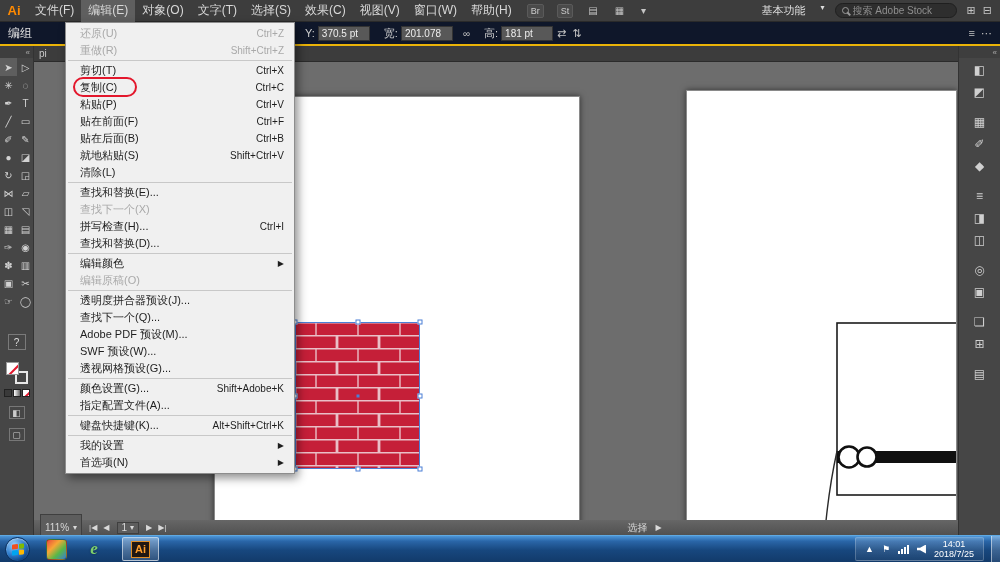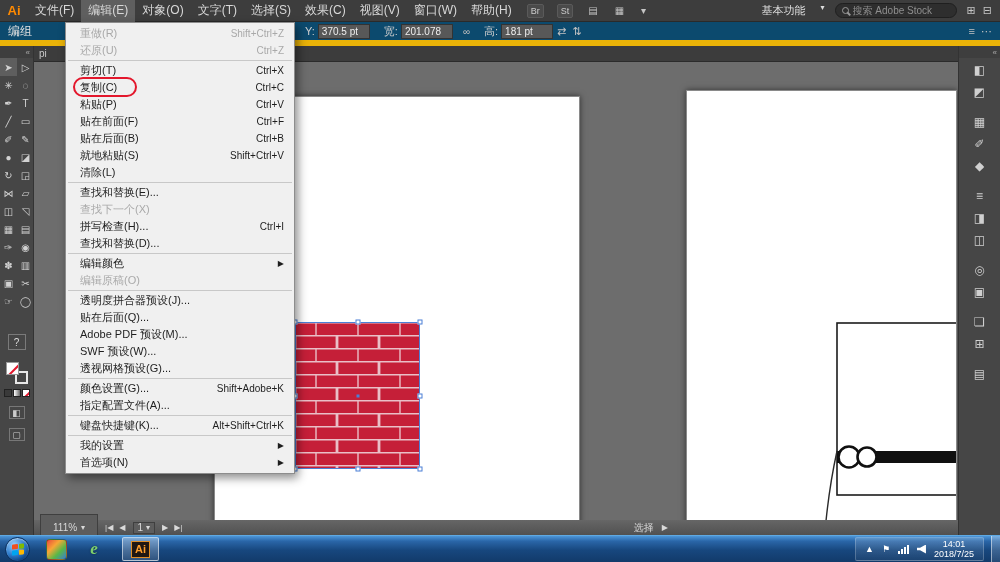--- a/index.html
+++ b/index.html
@@ -20,21 +20,21 @@
   .workspace-btn{font-size:11px;color:#ddd;display:flex;gap:15px;margin-left:27px;}
   .caret{font-size:8px;}
   .search-box{width:122px;height:15px;background:#2e2e2e;border:1px solid #1f1f1f;border-radius:8px;display:flex;align-items:center;gap:4px;padding:0 6px;}
   .mag{width:7px;height:7px;border:1.5px solid #9a9a9a;border-radius:50%;position:relative;flex:none;}
   .mag::after{content:'';position:absolute;width:4px;height:1.5px;background:#9a9a9a;transform:rotate(45deg);right:-3px;bottom:-1px;}
   .search-input{background:transparent;border:none;outline:none;color:#bbb;font-size:10px;width:92px;}
   .search-input::placeholder{color:#8f8f8f;}
   #top-right-icons{display:flex;gap:7px;color:#c5c5c5;font-size:11px;}
 
   
-  #controlbar{position:absolute;top:22px;left:0;right:0;height:24px;background:#0c4a6e;border-bottom:6px solid #eab308;display:flex;align-items:center;color:#ccc;font-size:11px;z-index:39;gap:4px;padding:0 8px;}
+  #controlbar{position:absolute;top:22px;left:0;right:0;height:24px;background:#0f172a;border-bottom:2px solid #eab308;display:flex;align-items:center;color:#ccc;font-size:11px;z-index:39;gap:4px;padding:0 8px;}
   .cb-label{font-size:12px;color:#e0e0e0;margin-right:36px;}
   .cb-icons{display:flex;gap:6px;color:#c2c2c2;font-size:11px;}
   .cb-field{display:flex;align-items:center;gap:3px;margin-left:10px;}
   .cb-field.fx{margin-left:96px;}
   .cb-l{font-size:11px;color:#cfcfcf;}
   .cb-input{width:52px;height:15px;background:#585858;border:1px solid #333;color:#eee;font-size:10px;padding:0 3px;}
   .cb-chain{font-size:10px;color:#bdbdbd;margin-left:6px;}
   .cb-spacer{flex:1;}
 
   
@@ -59,21 +59,21 @@
   
   #tabstrip{position:absolute;left:34px;top:46px;right:42px;height:16px;background:#3c3c3c;border-bottom:1px solid #2b2b2b;color:#c9c9c9;font-size:10px;line-height:15px;padding-left:5px;z-index:5;}
   #canvas{position:absolute;left:34px;top:62px;right:42px;bottom:42px;background:#6d6d6d;overflow:hidden;}
   #artboard-left{position:absolute;left:180px;top:34px;width:366px;height:480px;background:#fff;border:1px solid #8a8a8a;box-shadow:0 0 6px rgba(0,0,0,.55);}
   #artboard-right{position:absolute;left:652px;top:28px;width:271px;height:480px;background:#fff;border:1px solid #8a8a8a;box-shadow:0 0 6px rgba(0,0,0,.55);overflow:hidden;}
   #selection-group{position:absolute;left:261px;top:260px;width:125px;height:147px;}
   .sel-outline{position:absolute;inset:0;border:1px solid var(--selblue);pointer-events:none;}
   .handle{position:absolute;width:5px;height:5px;background:#fff;border:1px solid var(--selblue);transform:translate(-50%,-50%);}
   .center-pt{position:absolute;left:50%;top:50%;width:3px;height:3px;background:var(--selblue);transform:translate(-50%,-50%);}
   #statusbar{position:absolute;left:34px;right:42px;bottom:27px;height:15px;background:linear-gradient(#666,#515151);color:#d9d9d9;font-size:10px;display:flex;align-items:center;gap:4px;padding:0 6px;z-index:5;}
-  .zoom-box{display:flex;gap:4px;align-items:center;background:#5d5d5d;border:1px solid #3f3f3f;padding:0 12px;height:28px;min-width:36px;}
+  .zoom-box{display:flex;gap:4px;align-items:center;background:#5d5d5d;border:1px solid #3f3f3f;padding:0 4px;height:28px;min-width:36px;}
   .nav{display:flex;}
   .nav span{padding:0 3px;font-size:8px;}
   .ab-box{display:flex;gap:3px;border:1px solid #3f3f3f;background:#5d5d5d;height:12px;align-items:center;padding:0 4px;}
   .sb-spacer.a{flex:2.2;} .sb-spacer.b{flex:1.4;}
   .sb-status{display:flex;gap:8px;align-items:center;}
 
   
   #rightpanel{position:absolute;right:0;top:46px;width:42px;bottom:27px;background:#464646;border-left:1px solid #333;z-index:10;}
   .panel-icon{width:26px;height:20px;margin:2px auto;display:flex;align-items:center;justify-content:center;color:#d0d0d0;font-size:12px;border-radius:2px;}
 
@@ -310,26 +310,26 @@
         <div class="panel-icon">▣</div>
         <div class="panel-icon" style="margin-top: 10px;">❏</div>
         <div class="panel-icon">⊞</div>
         <div class="panel-icon" style="margin-top: 10px;">▤</div>
       </div>
   </div>
 
   <div id="editmenu">
     <div id="edit-menu-list">
         <div class="menu-row disabled">
+          <span class="menu-label">还原(U)</span>
+          <span class="menu-shortcut">Ctrl+Z</span>
+        </div>
+        <div class="menu-row disabled">
           <span class="menu-label">重做(R)</span>
           <span class="menu-shortcut">Shift+Ctrl+Z</span>
-        </div>
-        <div class="menu-row disabled">
-          <span class="menu-label">还原(U)</span>
-          <span class="menu-shortcut">Ctrl+Z</span>
         </div>
         <div class="menu-sep"></div>
         <div class="menu-row">
           <span class="menu-label">剪切(T)</span>
           <span class="menu-shortcut">Ctrl+X</span>
         </div>
         <div class="menu-row">
           <span class="menu-label">复制(C)</span>
           <span class="menu-shortcut">Ctrl+C</span>
           <span class="annot-ring"></span>
@@ -379,21 +379,21 @@
         <div class="menu-row disabled">
           <span class="menu-label">编辑原稿(O)</span>
           <span class="menu-shortcut"></span>
         </div>
         <div class="menu-sep"></div>
         <div class="menu-row">
           <span class="menu-label">透明度拼合器预设(J)...</span>
           <span class="menu-shortcut"></span>
         </div>
         <div class="menu-row">
-          <span class="menu-label">贴在后面(Q)...</span>
+          <span class="menu-label">查找下一个(Q)...</span>
           <span class="menu-shortcut"></span>
         </div>
         <div class="menu-row">
           <span class="menu-label">Adobe PDF 预设(M)...</span>
           <span class="menu-shortcut"></span>
         </div>
         <div class="menu-row">
           <span class="menu-label">SWF 预设(W)...</span>
           <span class="menu-shortcut"></span>
         </div>

